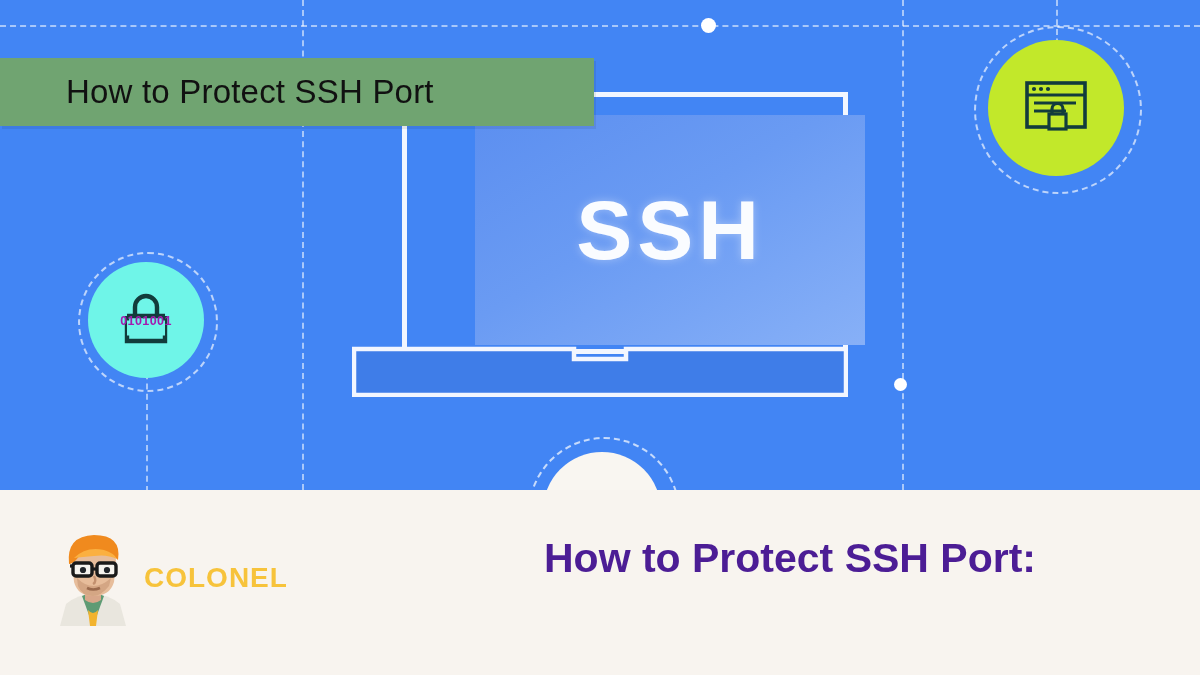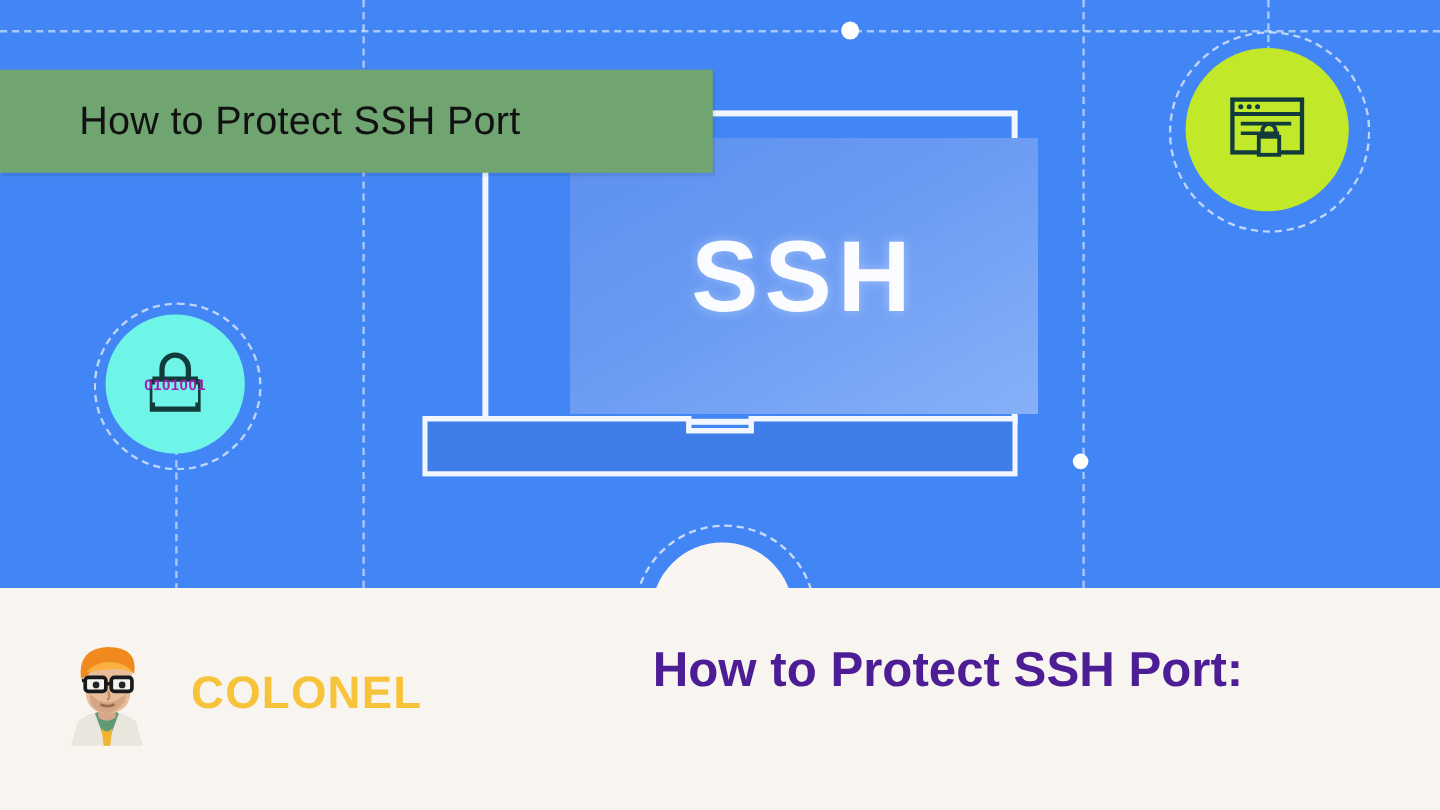--- a/index.html
+++ b/index.html
@@ -62,42 +62,41 @@
     position:absolute;left:543px;top:452px;width:118px;height:118px;
     background:#F9F6F1;border-radius:50%;
   }
   .half-circle-ring{
     position:absolute;left:528px;top:437px;width:148px;height:148px;
     border-radius:50%;border:2px dashed rgba(255,255,255,.7);
   }
 
   
   .green-banner{
-    position:absolute;left:0;top:58px;width:594px;height:86px;
+    position:absolute;left:0;top:58px;width:594px;height:68px;
     background:#70A471;display:flex;align-items:center;
     box-shadow:2px 3px 0 rgba(0,0,0,.07);
   }
   .green-banner .bnr-text{
     margin-left:66px;color:#111111;font-size:33px;font-weight:400;
     letter-spacing:.2px;white-space:nowrap;
   }
 
   
   .footer{
     position:absolute;left:0;top:490px;width:1200px;height:185px;
     background:#F8F4EF;
   }
   .logo-wrap{
     position:absolute;left:52px;top:528px;width:300px;height:100px;
     display:flex;align-items:center;gap:10px;
   }
   .logo-word{
-    font-size:38px;font-weight:700;color:#F7C33B;letter-spacing:1px;
-    font-family:"Liberation Sans", sans-serif;
-    margin-left:23px;
+    font-size:28px;font-weight:700;color:#F7C33B;letter-spacing:1px;
+    font-family:"Liberation Sans", sans-serif;
   }
   .headline{
     position:absolute;left:430px;top:532px;width:720px;
     text-align:center;color:#4c1d95;
     font-size:41px;font-weight:700;line-height:1.28;
     font-family:"Liberation Sans", sans-serif;
   }
   .headline .l2{display:block;}
 </style>
 </head>

